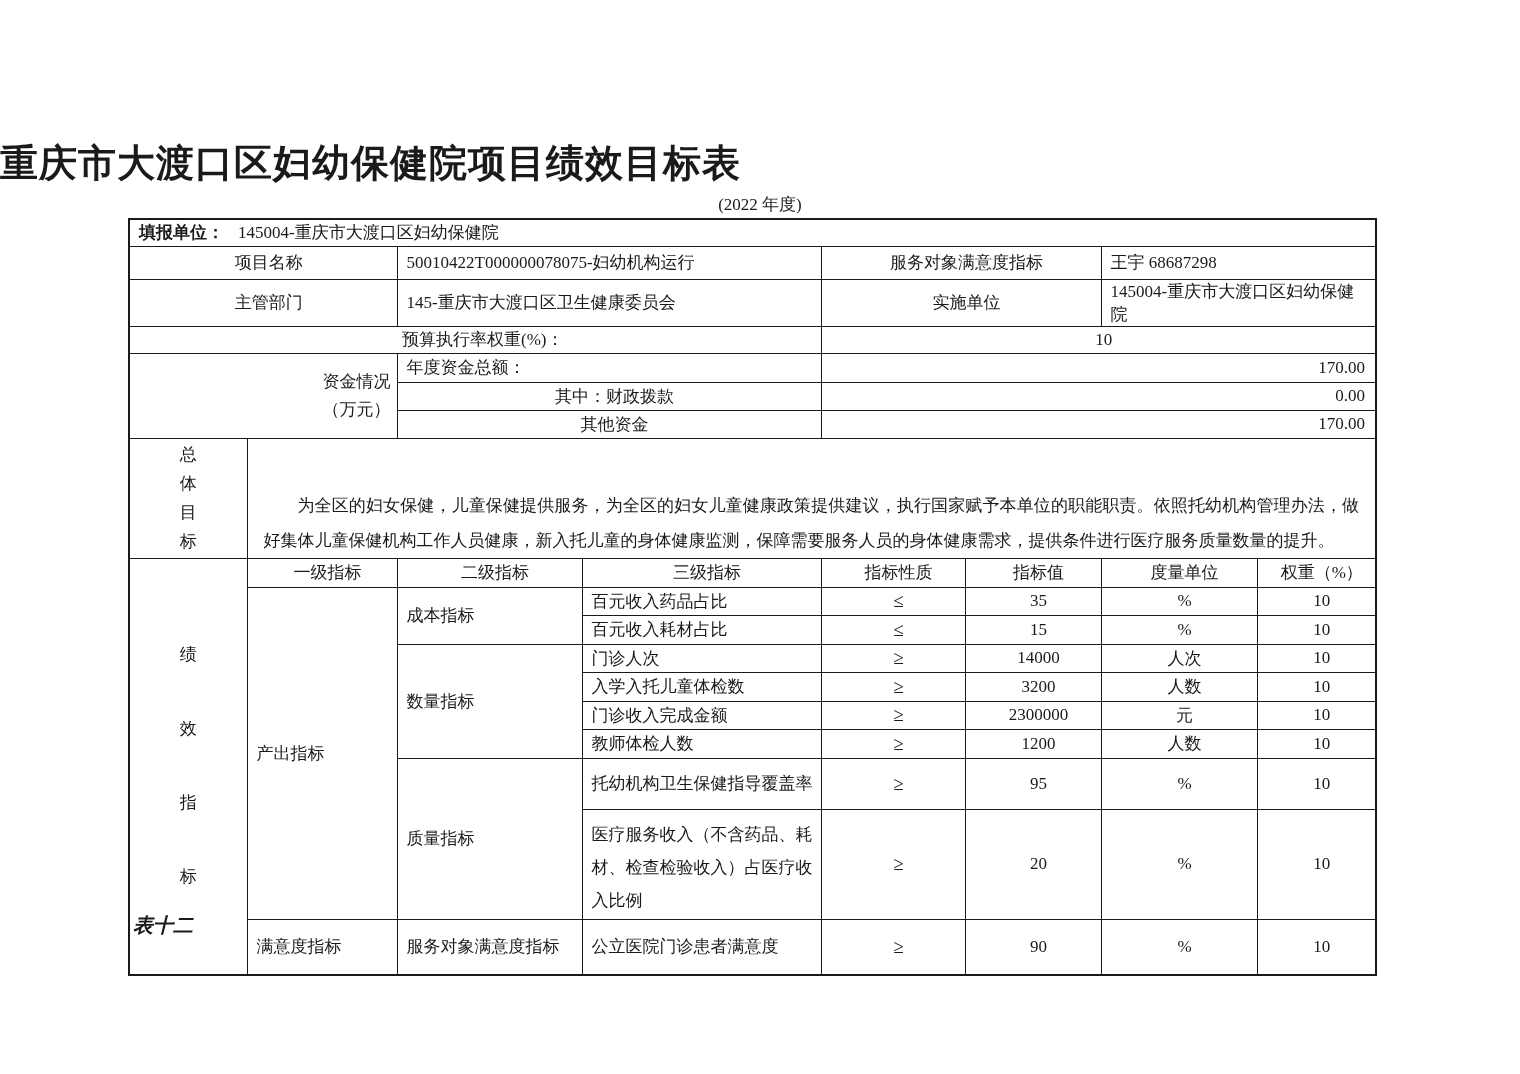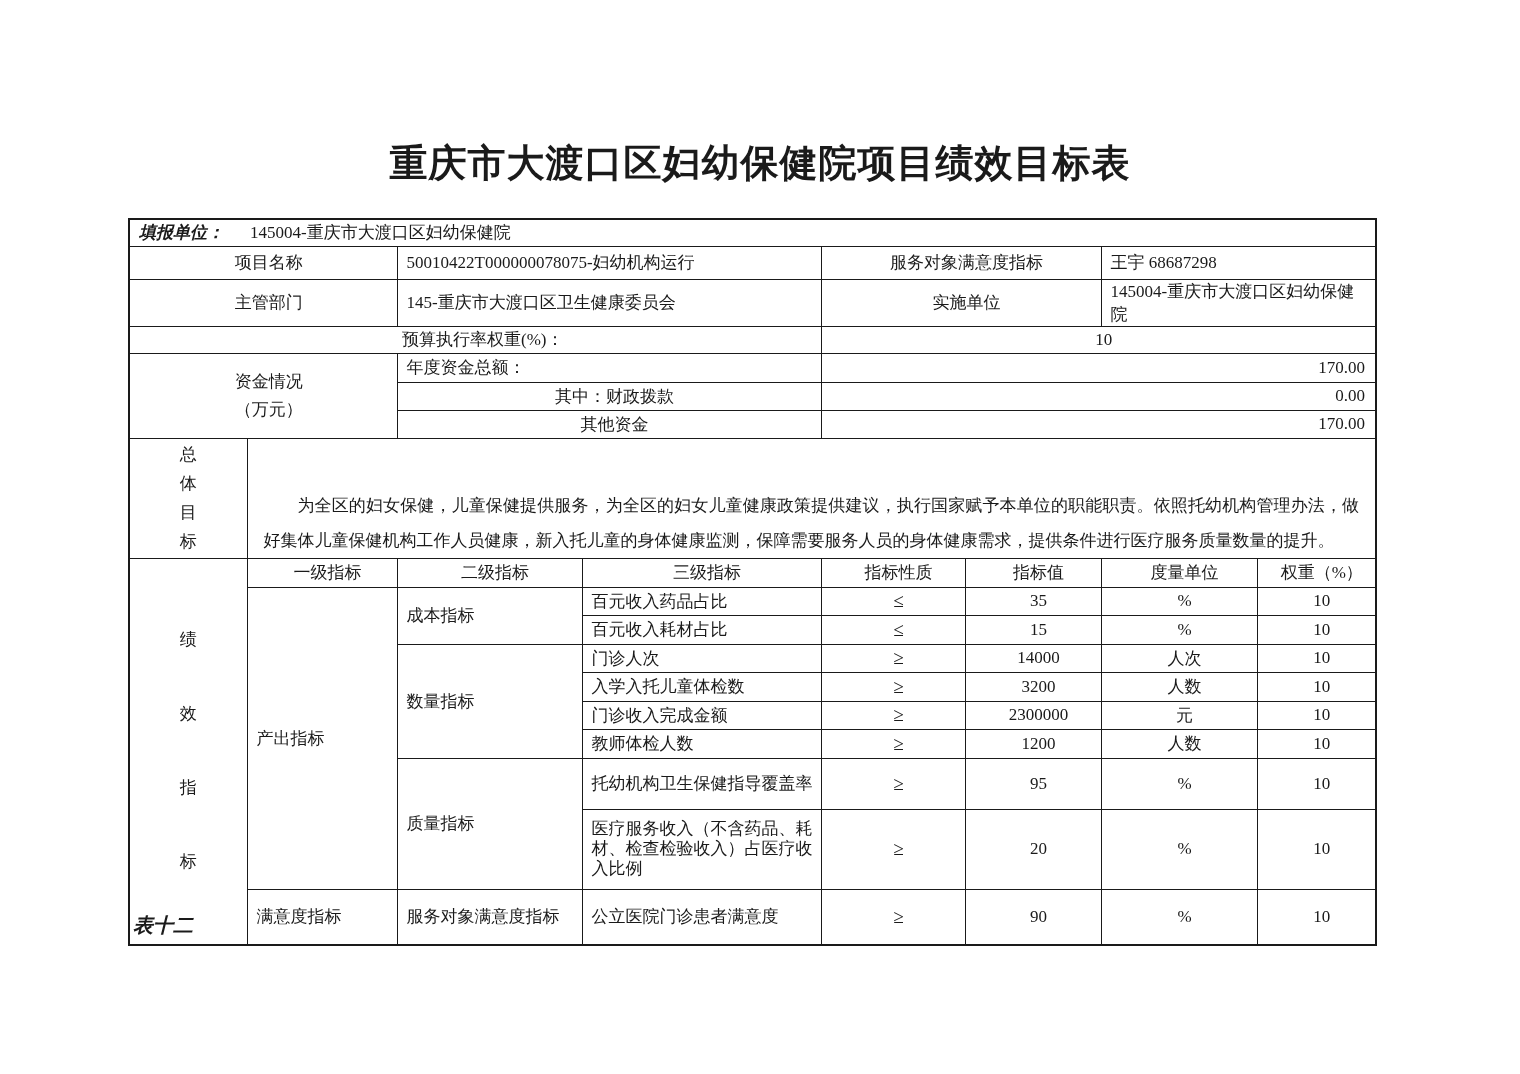--- a/index.html
+++ b/index.html
@@ -6,21 +6,21 @@
   html, body {
     width: 1520px; height: 1074px;
     background: #ffffff;
     font-family: "Liberation Serif", "DejaVu Serif", serif;
     color: #1a1a1a;
     overflow: hidden;
   }
   .page { position: relative; width: 1520px; height: 1074px; }
   .doc-title {
     position: absolute; top: 138px; left: 0; width: 100%;
-    text-align: center; font-size: 38px; font-weight: bold;
+    text-align: left; font-size: 38px; font-weight: bold;
     letter-spacing: 1px;
   }
   .doc-subtitle {
     position: absolute; top: 193px; left: 0; width: 100%;
     text-align: center; font-size: 17px;
   }
   .table-wrap { position: absolute; top: 218px; left: 128px; width: 1247px; }
   table.main {
     border-collapse: collapse; table-layout: fixed;
     width: 1247px;
@@ -30,47 +30,48 @@
     border: 1px solid #1a1a1a;
     font-size: 17px;
     padding: 0 6px;
     vertical-align: middle;
     overflow: hidden;
   }
   .c { text-align: center; padding-left: 17px; }
   .l { text-align: left; padding-left: 9px; }
   .r { text-align: right; padding-right: 10px; padding-left: 14px; }
   .bold { font-weight: bold; }
-  .gap-after { margin-right: 26px; font-style: italic; }
+  .gap-after { margin-right: 14px; }
   .indent-cell { padding-left: 272px; }
   .vlabel { line-height: 29px; }
   .vlabel span { display: block; text-align: center; }
   .vlabel-perf { line-height: 74px; }
   .vlabel-perf span { display: block; text-align: center; }
-  .two-line span { display: block; text-align: center; line-height: 28px; }
+  .two-line span { display: block; text-align: right; line-height: 28px; }
   .goal-cell { vertical-align: top; padding: 17px 16px 0 16px; }
   .goal-text { text-indent: 2em; text-align: justify; line-height: 35px; font-size: 17px; margin-top: 32px; }
   .sym { font-size: 19px; }
-  .wrap-text { line-height: 20px; padding-top: 2px; padding-bottom: 2px; margin-left: 13px; }
+  .wrap-text { line-height: 33px; padding-top: 8px; padding-bottom: 2px; margin-left: 13px; }
   .footer-note {
     position: absolute; top: 912px; left: 133px;
     font-size: 20px; font-style: italic; font-weight: bold;
     font-family: "Liberation Serif", "DejaVu Serif", serif;
   }
   
   .h27 { height: 27px; } .h33 { height: 33px; } .h30 { height: 30px; }
   .h29 { height: 29px; } .h28 { height: 28px; } .h115 { height: 115px; }
   .h51 { height: 51px; } .h80 { height: 80px; } .h40 { height: 56px; }
 </style>
 </head>
 <body>
 
 <div class="page">
 
   <div class="doc-title">重庆市大渡口区妇幼保健院项目绩效目标表</div>
+  <div class="doc-subtitle">(2022 年度)</div>
 
   <div class="table-wrap">
     <table class="main">
       <colgroup>
         <col style="width:118px">
           <col style="width:150px">
           <col style="width:185px">
           <col style="width:239px">
         <col style="width:144px">
           <col style="width:136px">

